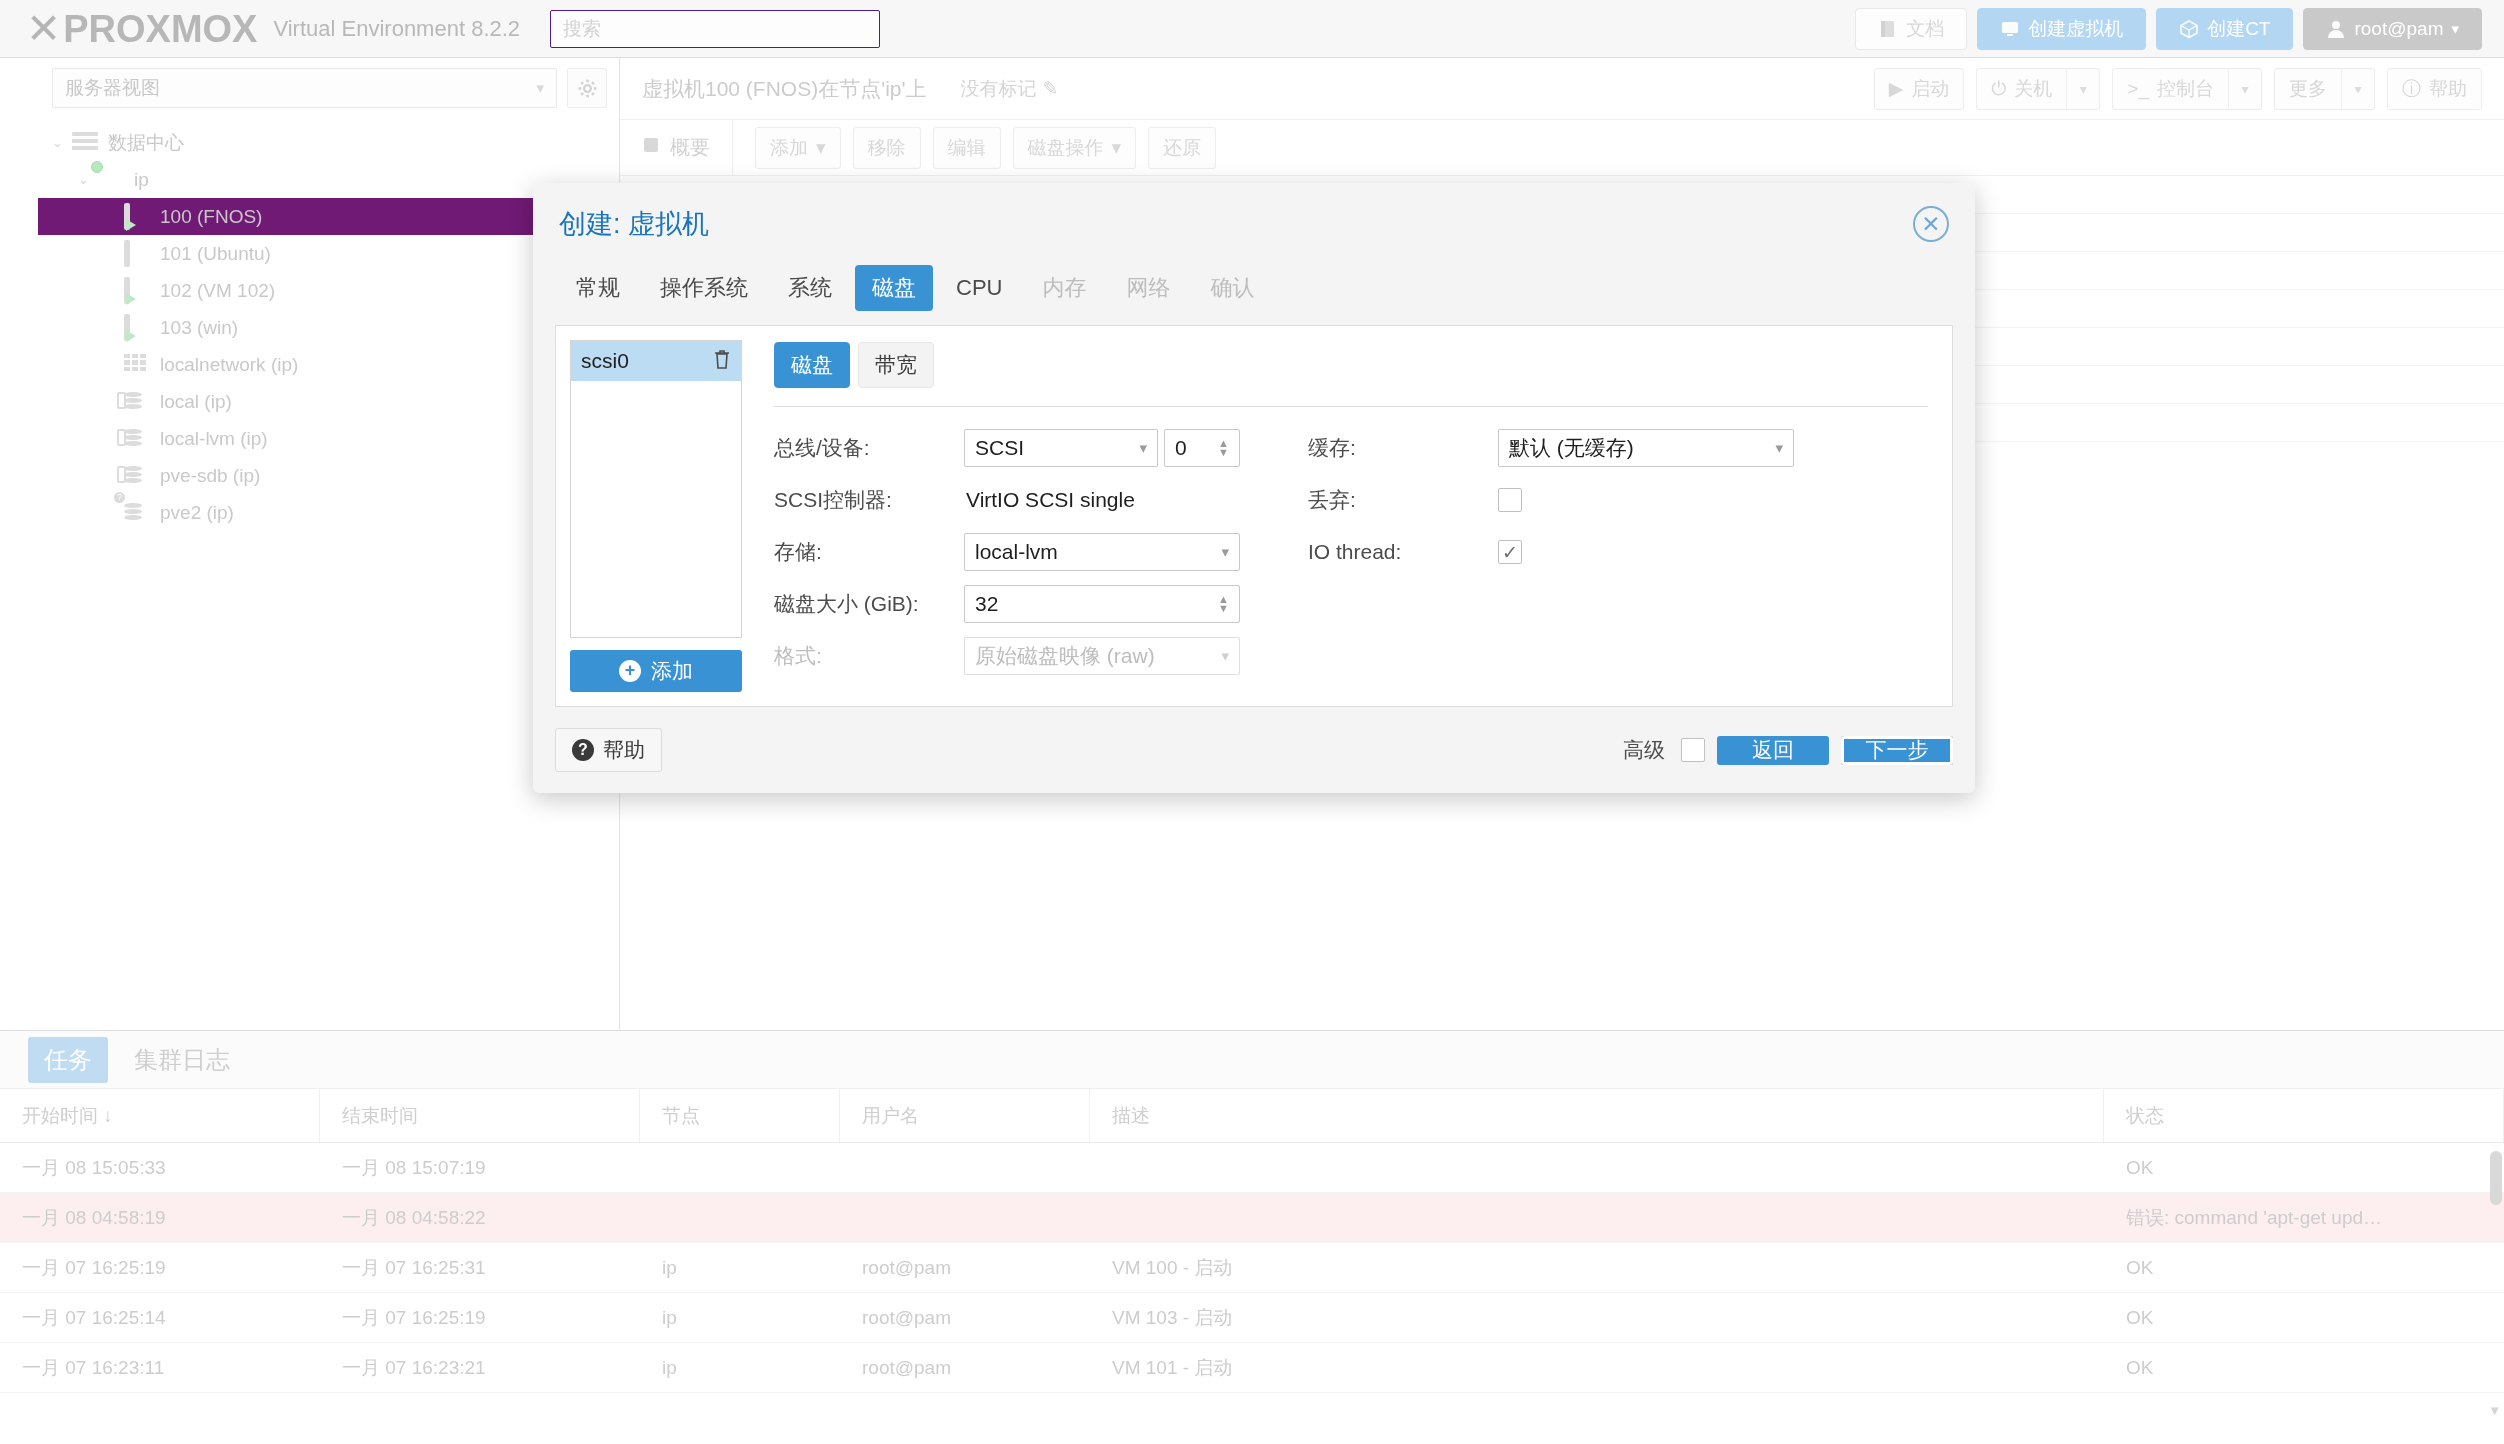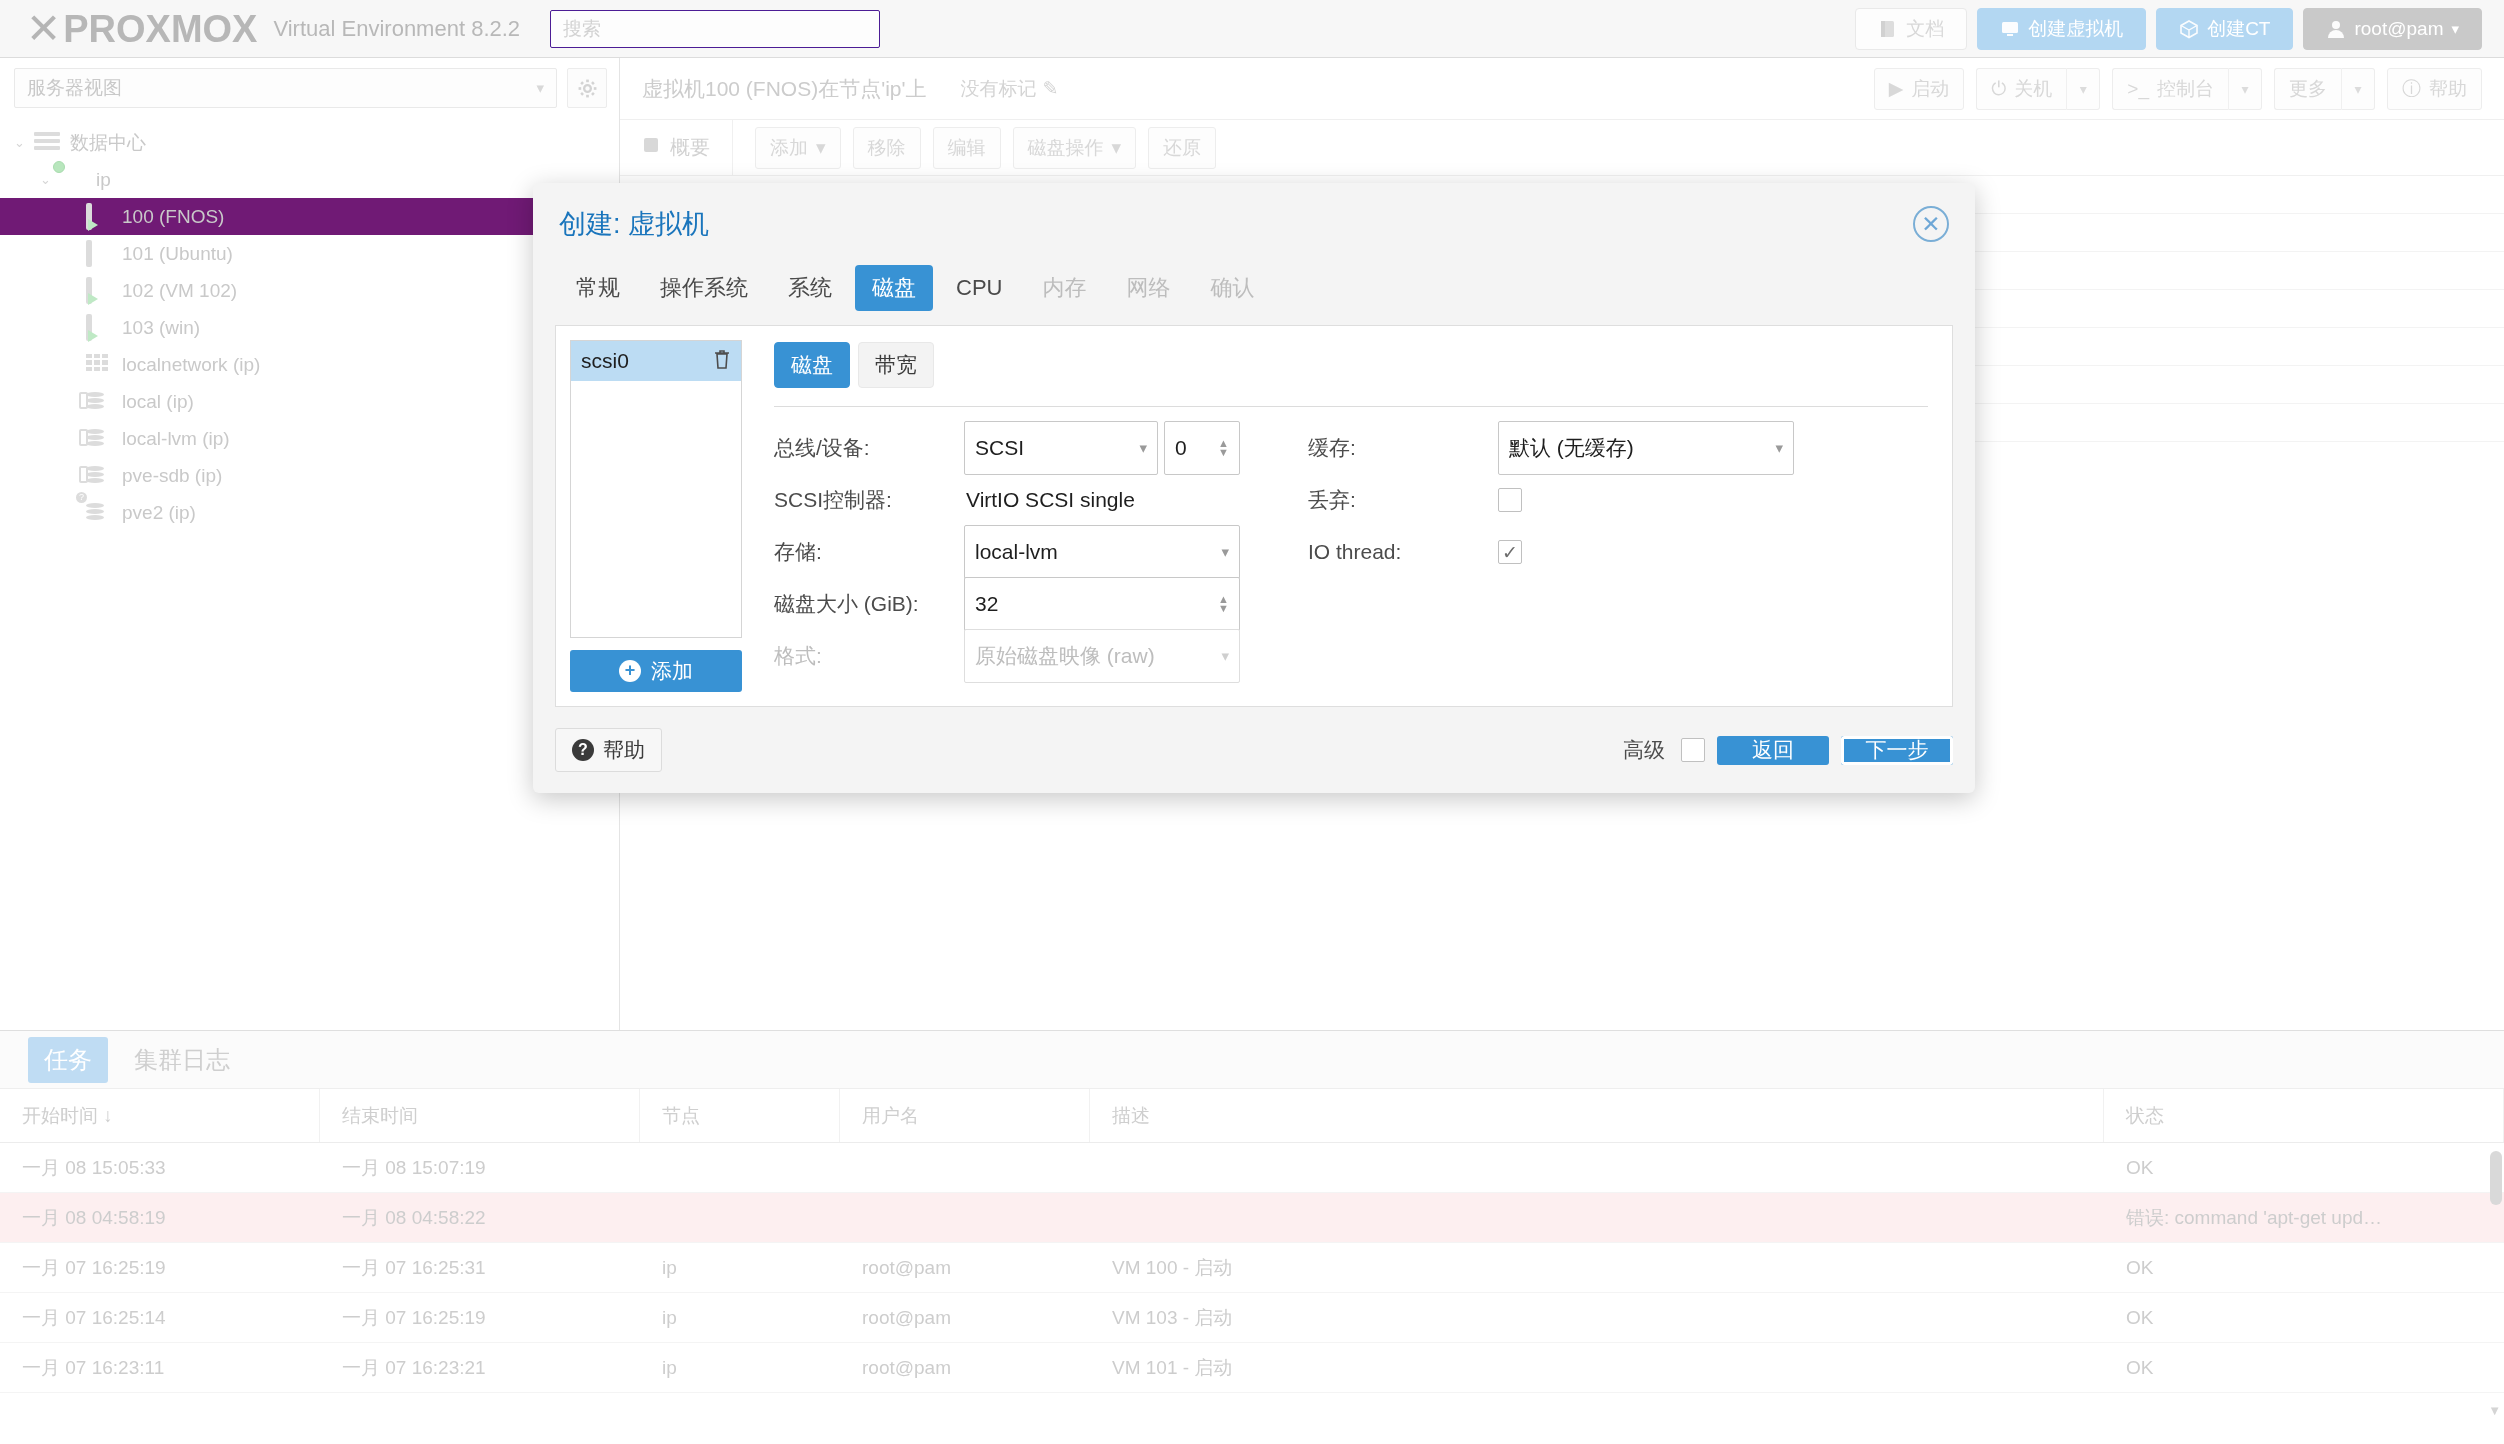--- a/index.html
+++ b/index.html
@@ -39,21 +39,21 @@
     height: 42px; border-radius: 4px; display: flex; align-items: center; gap: 8px;
     padding: 0 22px; font-size: 19px; color: #ffffff; background: #b3d7f2; border: 1px solid #b3d7f2;
   }
   .tb-btn.plain { background: #fdfdfd; border: 1px solid #e9e9e9; color: #d8d8d8; }
   .tb-btn.user { background: #c9c9c9; border-color: #c9c9c9; color: #ffffff; }
   .tb-ico { display: inline-block; width: 20px; height: 20px; opacity: .95; }
 
   
   .sidebar {
     position: absolute; top: 58px; left: 0; width: 620px; bottom: 414px;
-    background: #ffffff; border-right: 1px solid #e4e4e4;
+    background: #ffffff; border-right: 1px solid #e4e4e4; padding-left: 38px;
   }
   .sv-row { display: flex; align-items: center; padding: 10px 12px 10px 14px; }
   .sv-select {
     flex: 1; height: 40px; border: 1px solid #e9e9e9; background: #fdfdfd; border-radius: 2px;
     display: flex; align-items: center; padding: 0 12px; font-size: 19px; color: #c9c9c9;
   }
   .sv-select .chev { margin-left: auto; color: #d8d8d8; font-size: 15px; }
   .gear-btn {
     margin-left: 10px; width: 40px; height: 40px; border: 1px solid #ececec; background: #fcfcfc;
     border-radius: 2px; display: flex; align-items: center; justify-content: center; color: #d3d3d3;
@@ -171,21 +171,21 @@
   .stab.active { background: #3892d4; color: #fff; border-color:#3892d4; }
   .sub-rule { height: 1px; background: #dcdcdc; margin: 18px 0 22px 0; }
   .form-grid { display: flex; gap: 24px; }
   .fcol { display: flex; flex-direction: column; gap: 14px; }
   .fcol.left { width: 510px; }
   .fcol.right { width: 520px; }
   .frow { display: flex; align-items: center; height: 38px; }
   .flabel { width: 190px; font-size: 21px; color: #4c4c4c; }
   .flabel.dim { color: #bdbdbd; }
   .finput {
-    flex: 1; height: 54px; border: 1px solid #c8c8c8; background: #fff; border-radius: 2px;
+    flex: 1; height: 38px; border: 1px solid #c8c8c8; background: #fff; border-radius: 2px;
     display: flex; align-items: center; padding: 4px 10px; font-size: 21px; color: #1e1e1e;
   }
   .finput.dim { color: #bdbdbd; border-color:#dedede; background:#fff;gap:36px; }
   .finput .chev { margin-left: auto; color: #9a9a9a; font-size: 15px; }
   .finput .chev.dim { color:#cfcfcf; }
   .spin { margin-left:auto; display:flex; flex-direction:column; color:#9a9a9a; font-size:11px; line-height:9px; }
   .plain-val { flex: 1; font-size: 21px; color: #1e1e1e; padding-left: 2px; }
   .cbox { width: 24px; height: 24px; border: 1px solid #c0c0c0; background:#fff; border-radius:2px;
           display:flex; align-items:center; justify-content:center; color:#6d6d6d; font-size:19px; }
   .modal-foot {

